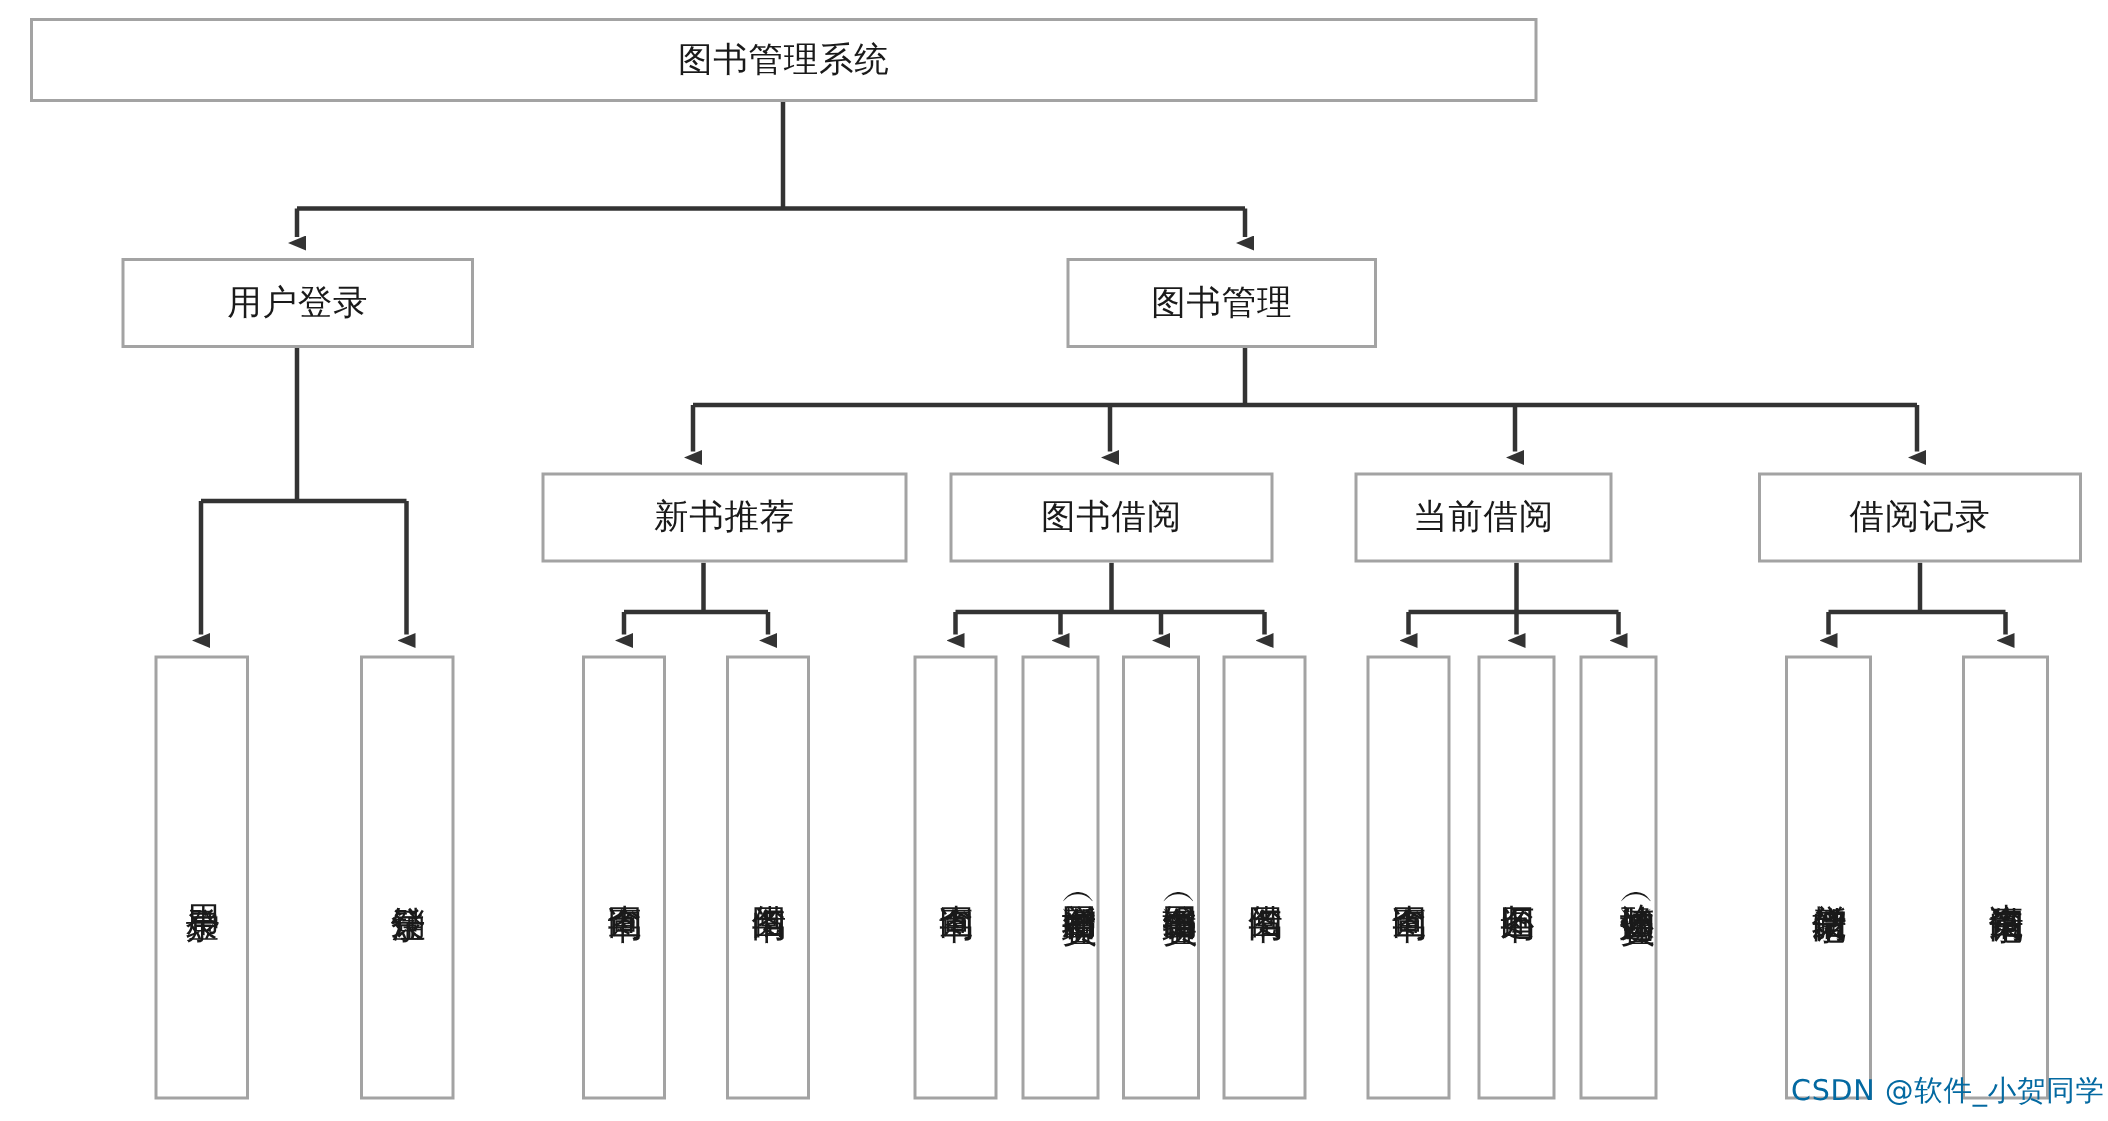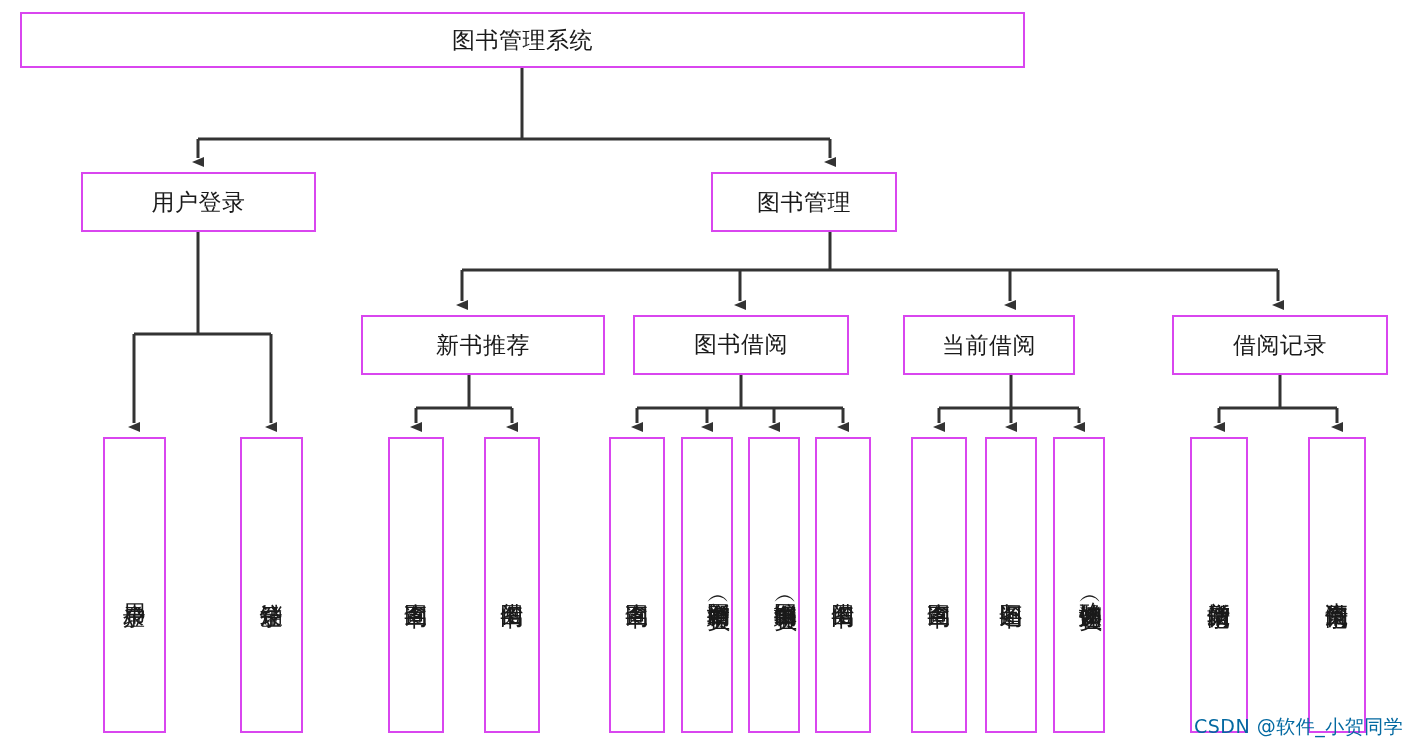--- a/index.html
+++ b/index.html
@@ -22,21 +22,21 @@
     left: 0;
     top: 0;
     width: 1405px;
     height: 747px;
     pointer-events: none;
   }
   .node {
     position: absolute;
     box-sizing: border-box;
     background: #ffffff;
-    border: 2px solid #d946ef;
+    border: 2px solid #a3a3a3;
     display: flex;
     align-items: center;
     justify-content: center;
     color: #1a1a1a;
     line-height: 1.06;
   }
   .node.horiz {
     font-size: 23px;
     letter-spacing: 0.5px;
   }
@@ -120,28 +120,28 @@
     </g>
   </svg>
 
   <div class="node horiz" style="left:20px; top:12px; width:1005px; height:56px;">
     <span class="node-label">图书管理系统</span>
   </div>
 
   <div class="node horiz" style="left:81px; top:172px; width:235px; height:60px;">
     <span class="node-label">用户登录</span>
   </div>
-  <div class="node horiz" style="left:711px; top:172px; width:186px; height:60px;">
+  <div class="node horiz" style="left:711px; top:172px; width:207px; height:60px;">
     <span class="node-label">图书管理</span>
   </div>
 
   <div class="node horiz" style="left:361px; top:315px; width:244px; height:60px;">
     <span class="node-label">新书推荐</span>
   </div>
-  <div class="node horiz" style="left:633px; top:315px; width:216px; height:60px;font-family:Liberation Serif, serif;">
+  <div class="node horiz" style="left:633px; top:315px; width:216px; height:60px;">
     <span class="node-label">图书借阅</span>
   </div>
   <div class="node horiz" style="left:903px; top:315px; width:172px; height:60px;">
     <span class="node-label">当前借阅</span>
   </div>
   <div class="node horiz" style="left:1172px; top:315px; width:216px; height:60px;">
     <span class="node-label">借阅记录</span>
   </div>
 
   <div class="node vert" style="left:103px; top:437px; width:63px; height:296px; align-items:center;">

